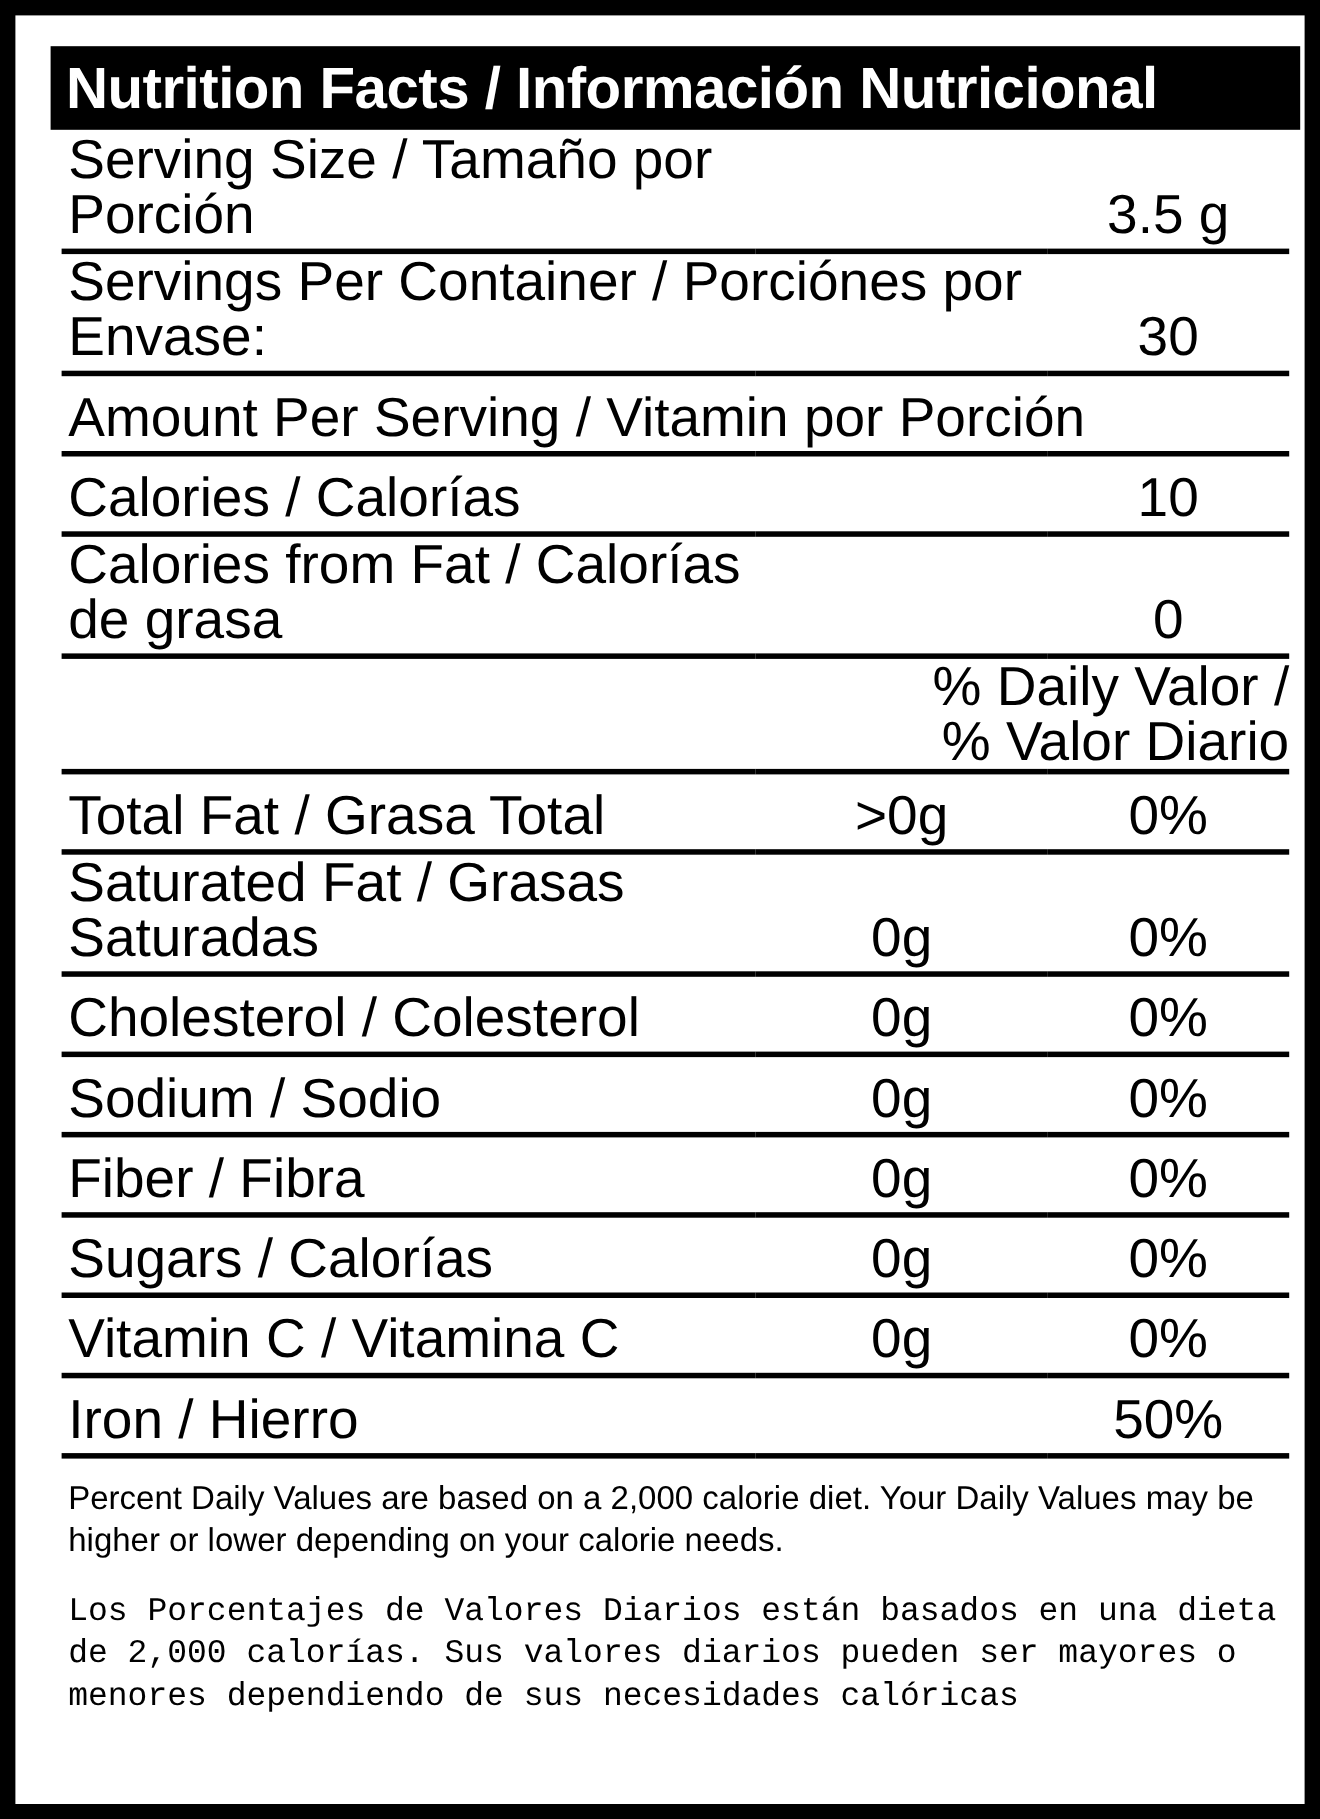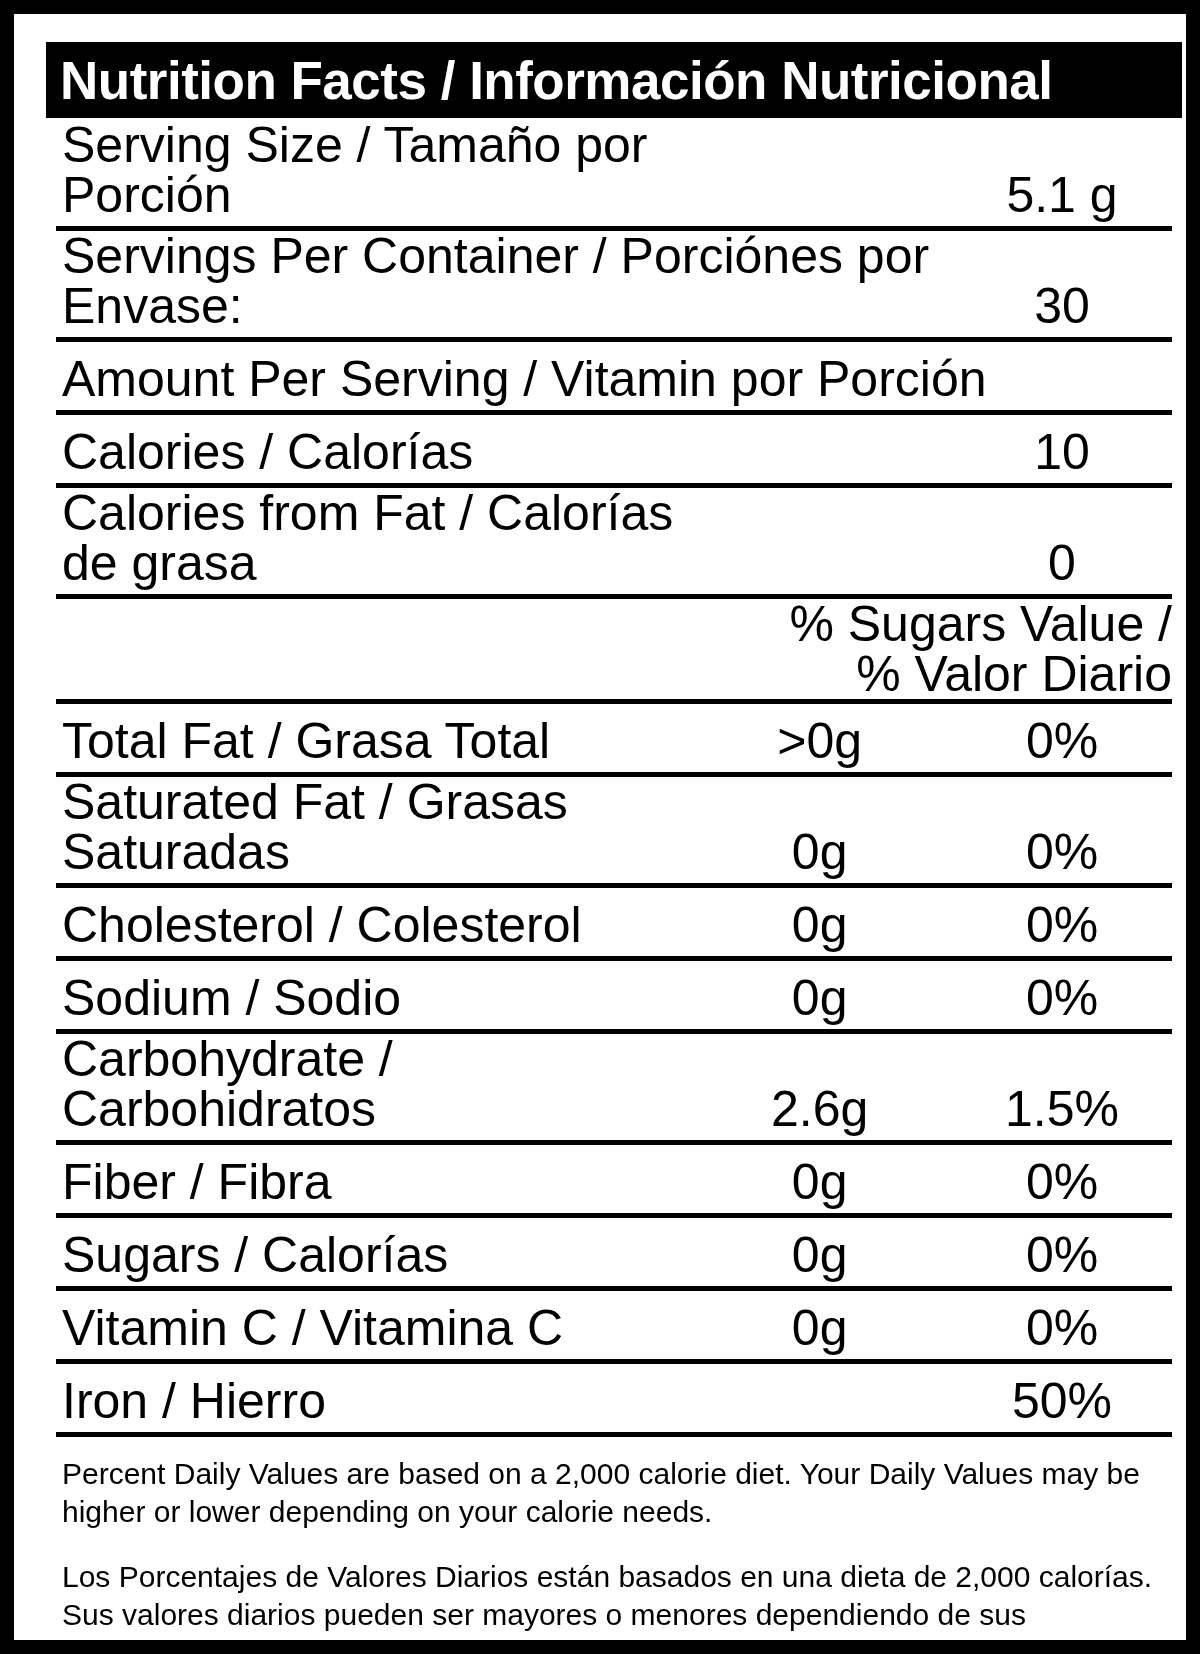--- a/index.html
+++ b/index.html
@@ -96,21 +96,21 @@
   
   .footnotes {
     margin-top: 18px;
     padding: 0 4px 0 6px;
   }
   .footnotes p {
     margin: 0 0 26px 0;
     font-size: 30px;
     line-height: 1.28;
   }
-  .footnotes p:last-child { margin-bottom: 0; }
+  .footnotes p:last-child { margin-bottom: 0; font-family: Liberation Mono, monospace; }
 </style>
 </head>
 <body>
 
 <div class="panel">
   <div class="inner">
 
     <div class="title-bar">
       <div class="title">Nutrition Facts / Información Nutricional</div>
     </div>
@@ -118,21 +118,21 @@
     <table class="nf">
       <colgroup>
         <col class="col-label">
         <col class="col-amount">
         <col class="col-dv">
       </colgroup>
       <tbody>
         <tr class="row">
           <td class="label-cell">Serving Size / Tamaño por Porción</td>
           <td class="col-amount amount-cell"></td>
-          <td class="col-dv dv-cell">5.1 g</td>
+          <td class="col-dv dv-cell">3.5 g</td>
         </tr>
         <tr class="row">
           <td class="label-cell" colspan="2">Servings Per Container / Porciónes por Envase:</td>
           <td class="col-dv dv-cell">30</td>
         </tr>
         <tr class="row">
           <td class="label-cell" colspan="3">Amount Per Serving / Vitamin por Porción</td>
         </tr>
         <tr class="row">
           <td class="label-cell">Calories / Calorías</td>
@@ -141,21 +141,21 @@
         </tr>
         <tr class="row">
           <td class="label-cell">Calories from Fat / Calorías de grasa</td>
           <td class="col-amount amount-cell"></td>
           <td class="col-dv dv-cell">0</td>
         </tr>
 
         <tr class="dv-head-row">
           <td></td>
           <td class="dv-head" colspan="2">
-            <div>% Sugars Value /</div>
+            <div>% Daily Valor /</div>
             <div>% Valor Diario</div>
           </td>
         </tr>
 
         <tr class="row">
           <td class="label-cell">Total Fat / Grasa Total</td>
           <td class="col-amount amount-cell">&gt;0g</td>
           <td class="col-dv dv-cell">0%</td>
         </tr>
         <tr class="row">
@@ -165,25 +165,20 @@
         </tr>
         <tr class="row">
           <td class="label-cell">Cholesterol / Colesterol</td>
           <td class="col-amount amount-cell">0g</td>
           <td class="col-dv dv-cell">0%</td>
         </tr>
         <tr class="row">
           <td class="label-cell">Sodium / Sodio</td>
           <td class="col-amount amount-cell">0g</td>
           <td class="col-dv dv-cell">0%</td>
-        </tr>
-        <tr class="row">
-          <td class="label-cell">Carbohydrate / Carbohidratos</td>
-          <td class="col-amount amount-cell">2.6g</td>
-          <td class="col-dv dv-cell">1.5%</td>
         </tr>
         <tr class="row">
           <td class="label-cell">Fiber / Fibra</td>
           <td class="col-amount amount-cell">0g</td>
           <td class="col-dv dv-cell">0%</td>
         </tr>
         <tr class="row">
           <td class="label-cell">Sugars / Calorías</td>
           <td class="col-amount amount-cell">0g</td>
           <td class="col-dv dv-cell">0%</td>

